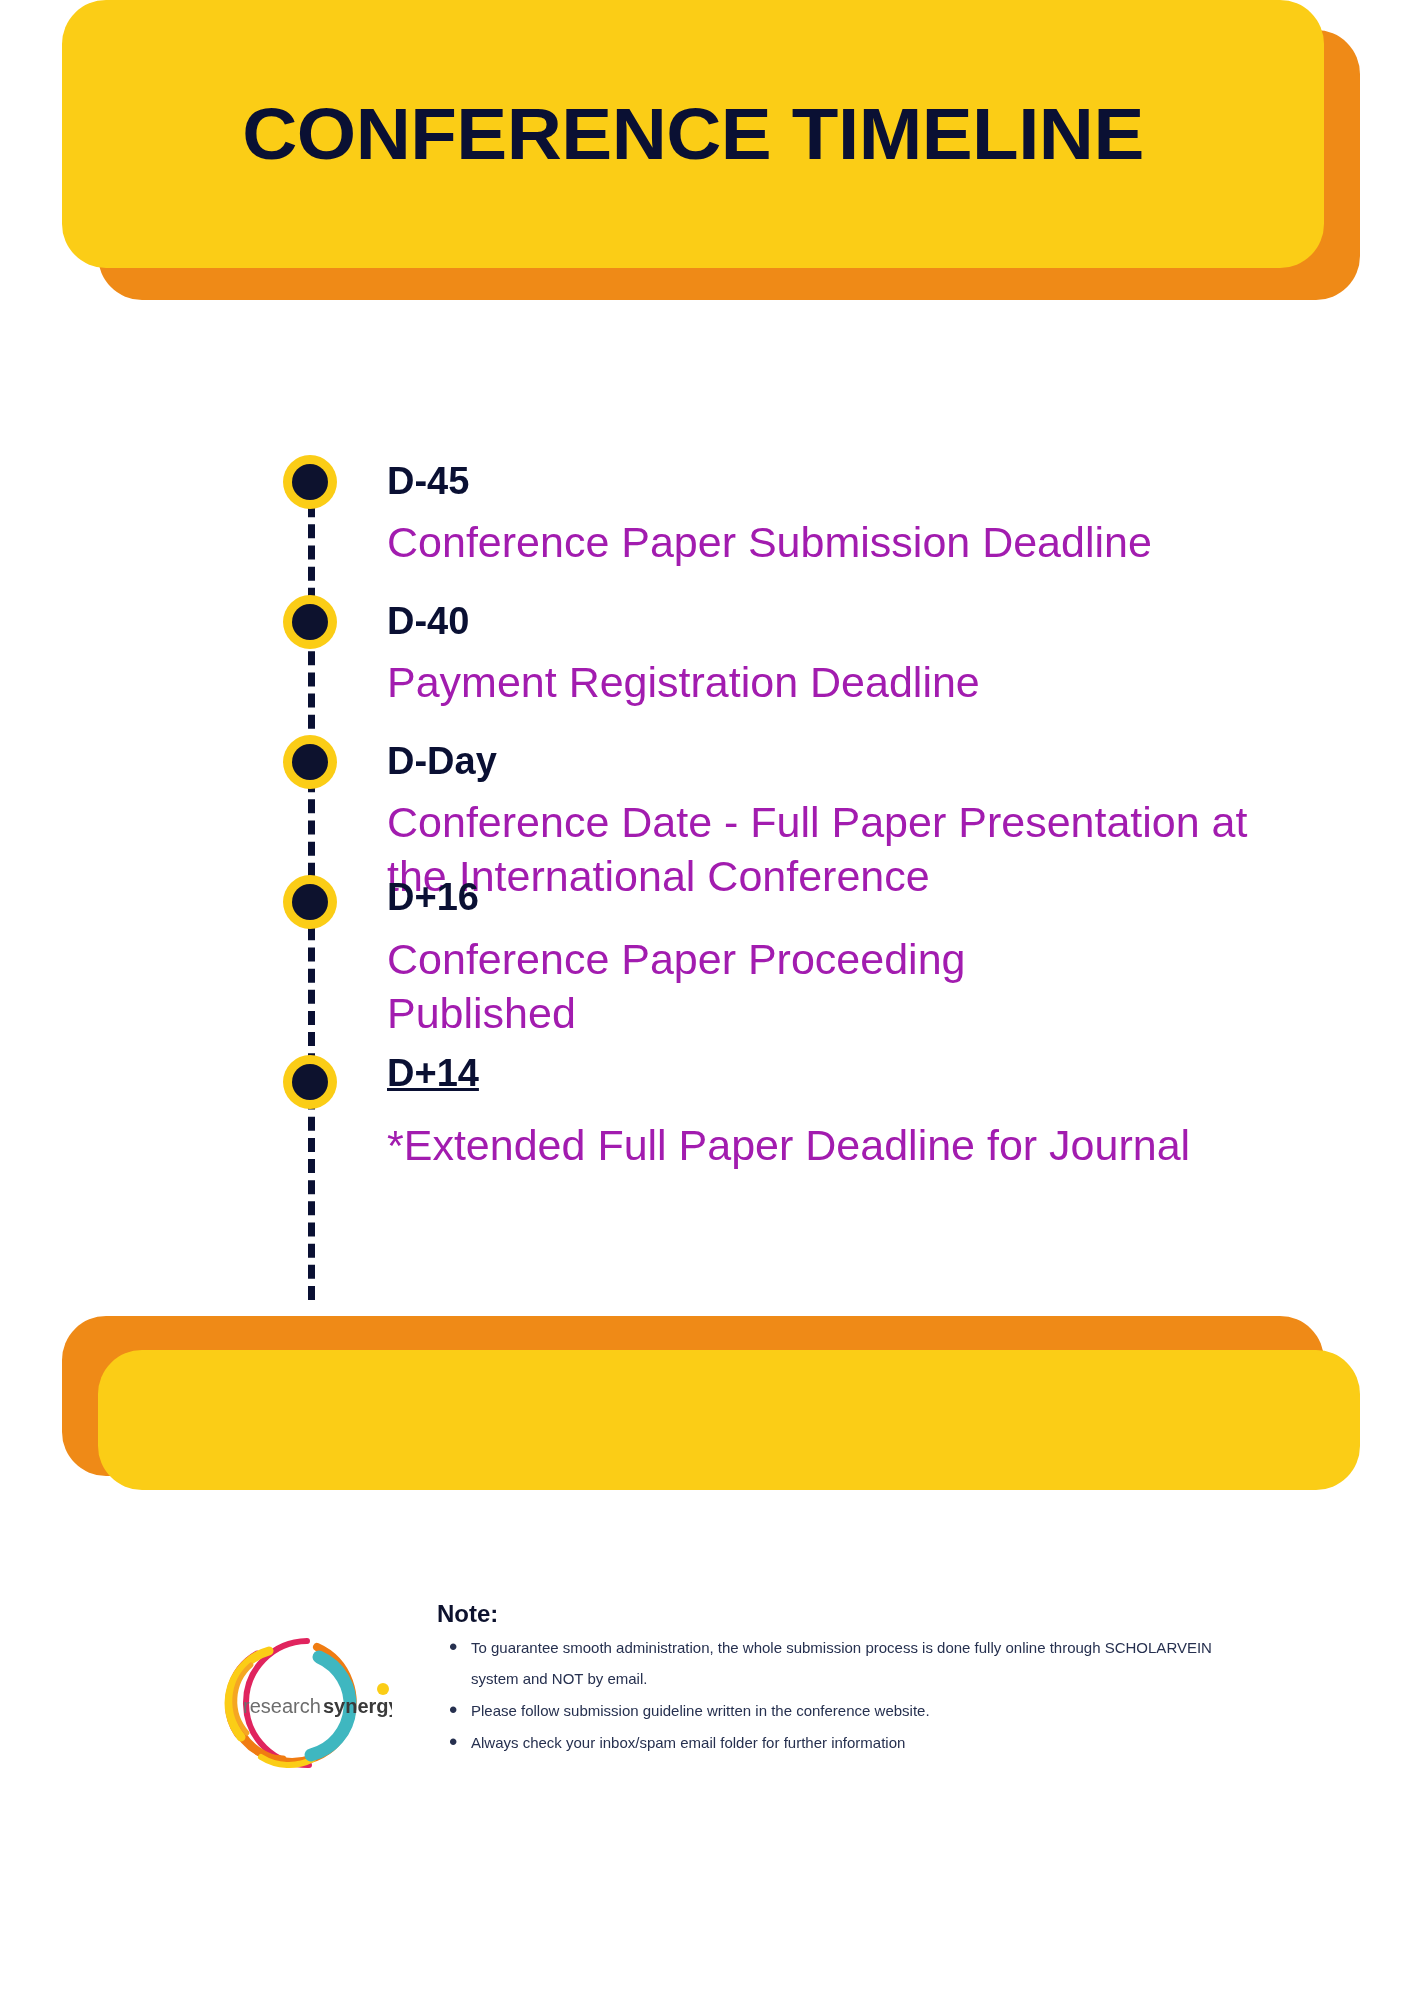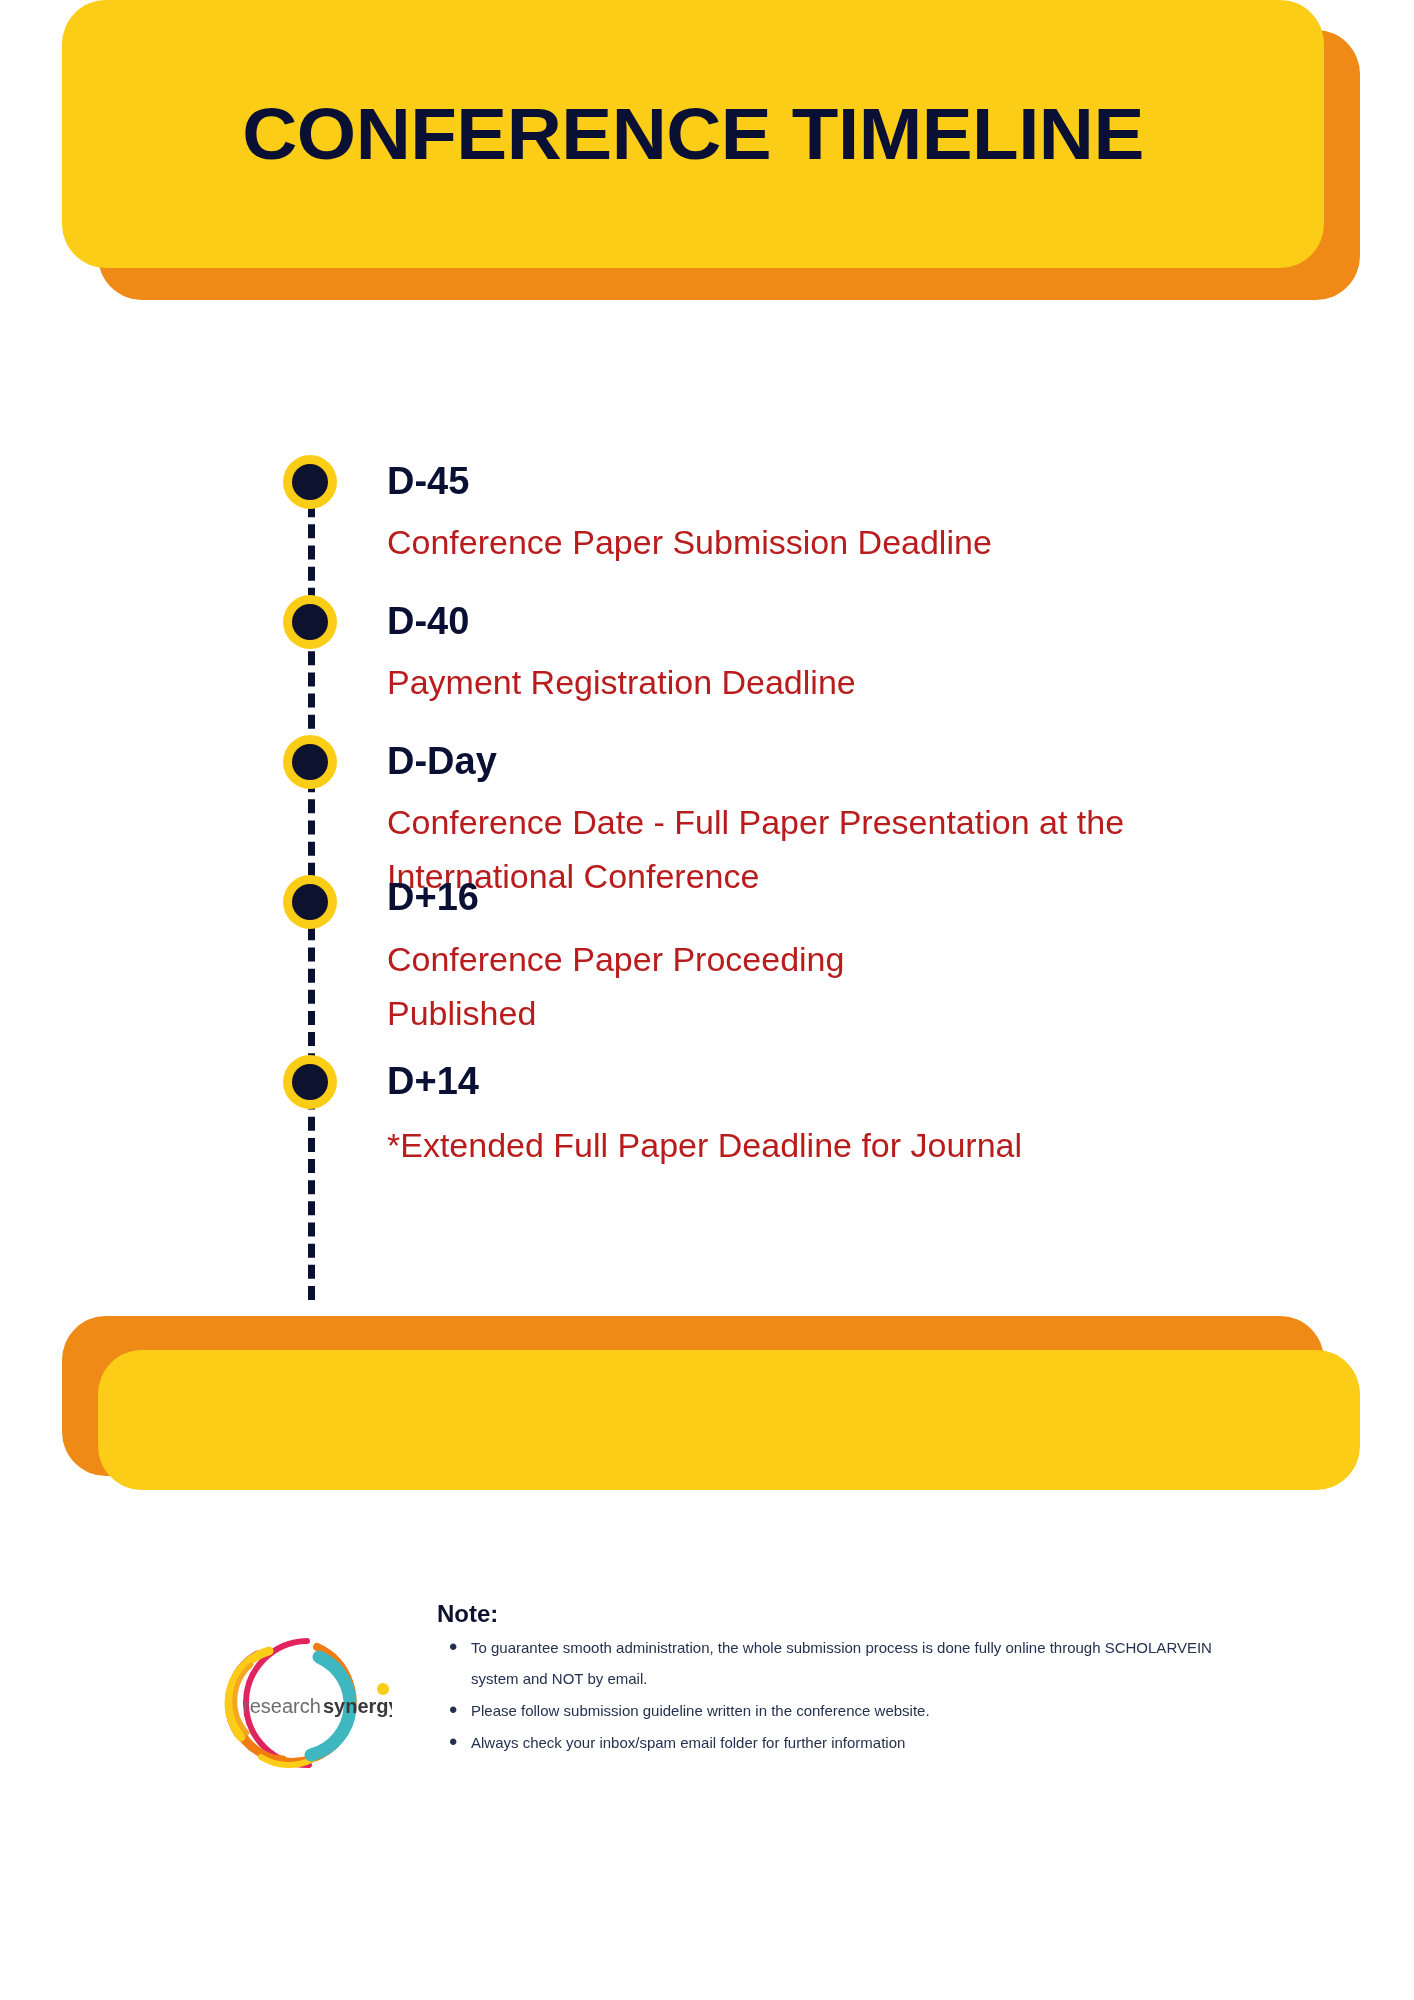--- a/index.html
+++ b/index.html
@@ -109,22 +109,22 @@
     font-size: 38px;
     font-weight: 700;
     letter-spacing: 0px;
     white-space: nowrap;
     text-align: center;
   }
   .tl-desc {
     position: absolute;
     left: 387px;
     width: 905px;
-    color: #b91c1c;
-    font-size: 34px;
+    color: #a21caf;
+    font-size: 43px;
     font-weight: 400;
     line-height: 54px;
   }
 
   
   .note-area {
     position: absolute;
     left: 0;
     top: 1600px;
     width: 1414px;
@@ -242,21 +242,21 @@
       </div>
       <div class="tl-label" style="top:16px;">D+16</div>
       <div class="tl-desc" style="top:72px; white-space:pre-line;">Conference Paper Proceeding
 Published</div>
     </div>
 
     <div class="tl-item" style="top:600px;">
       <div class="marker" style="top:15px;">
         <div class="marker-dot"></div>
       </div>
-      <div class="tl-label" style="top:20px;">D+14</div>
+      <div class="tl-label" style="top:12px;text-decoration:underline;">D+14</div>
       <div class="tl-desc" style="top:78px;">*Extended Full Paper Deadline for Journal</div>
     </div>
   </div>
 
   <div class="note-area">
 
     <div class="logo-box">
       <svg viewBox="0 0 185 160" width="185" height="160">
         <g fill="none" stroke-linecap="round">
 

